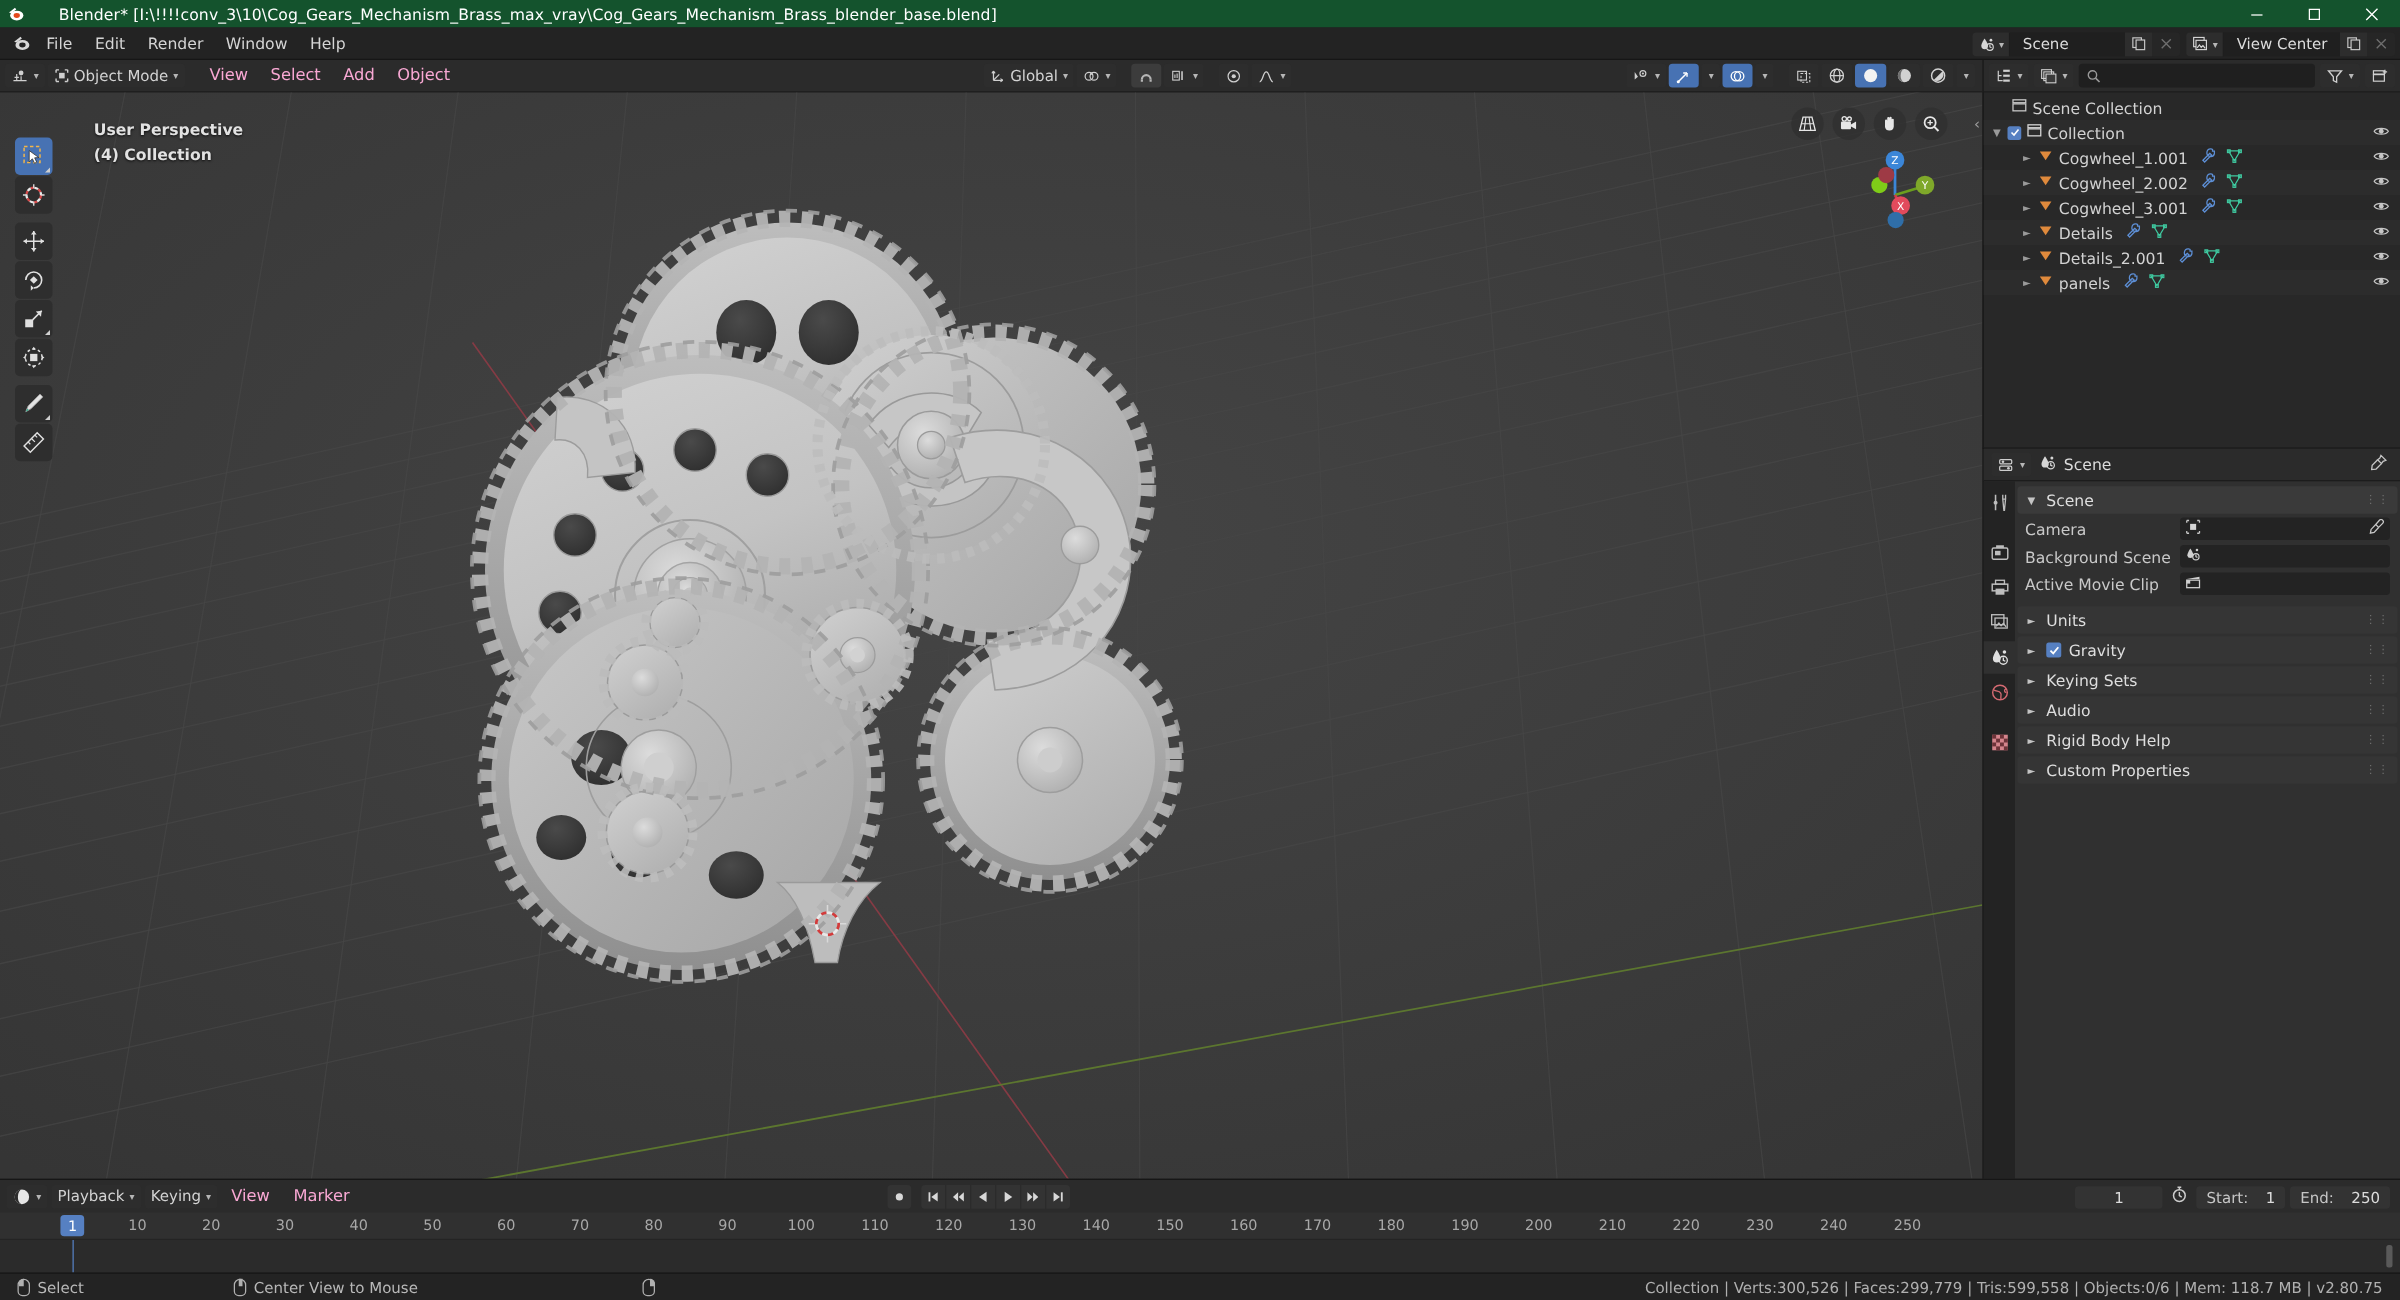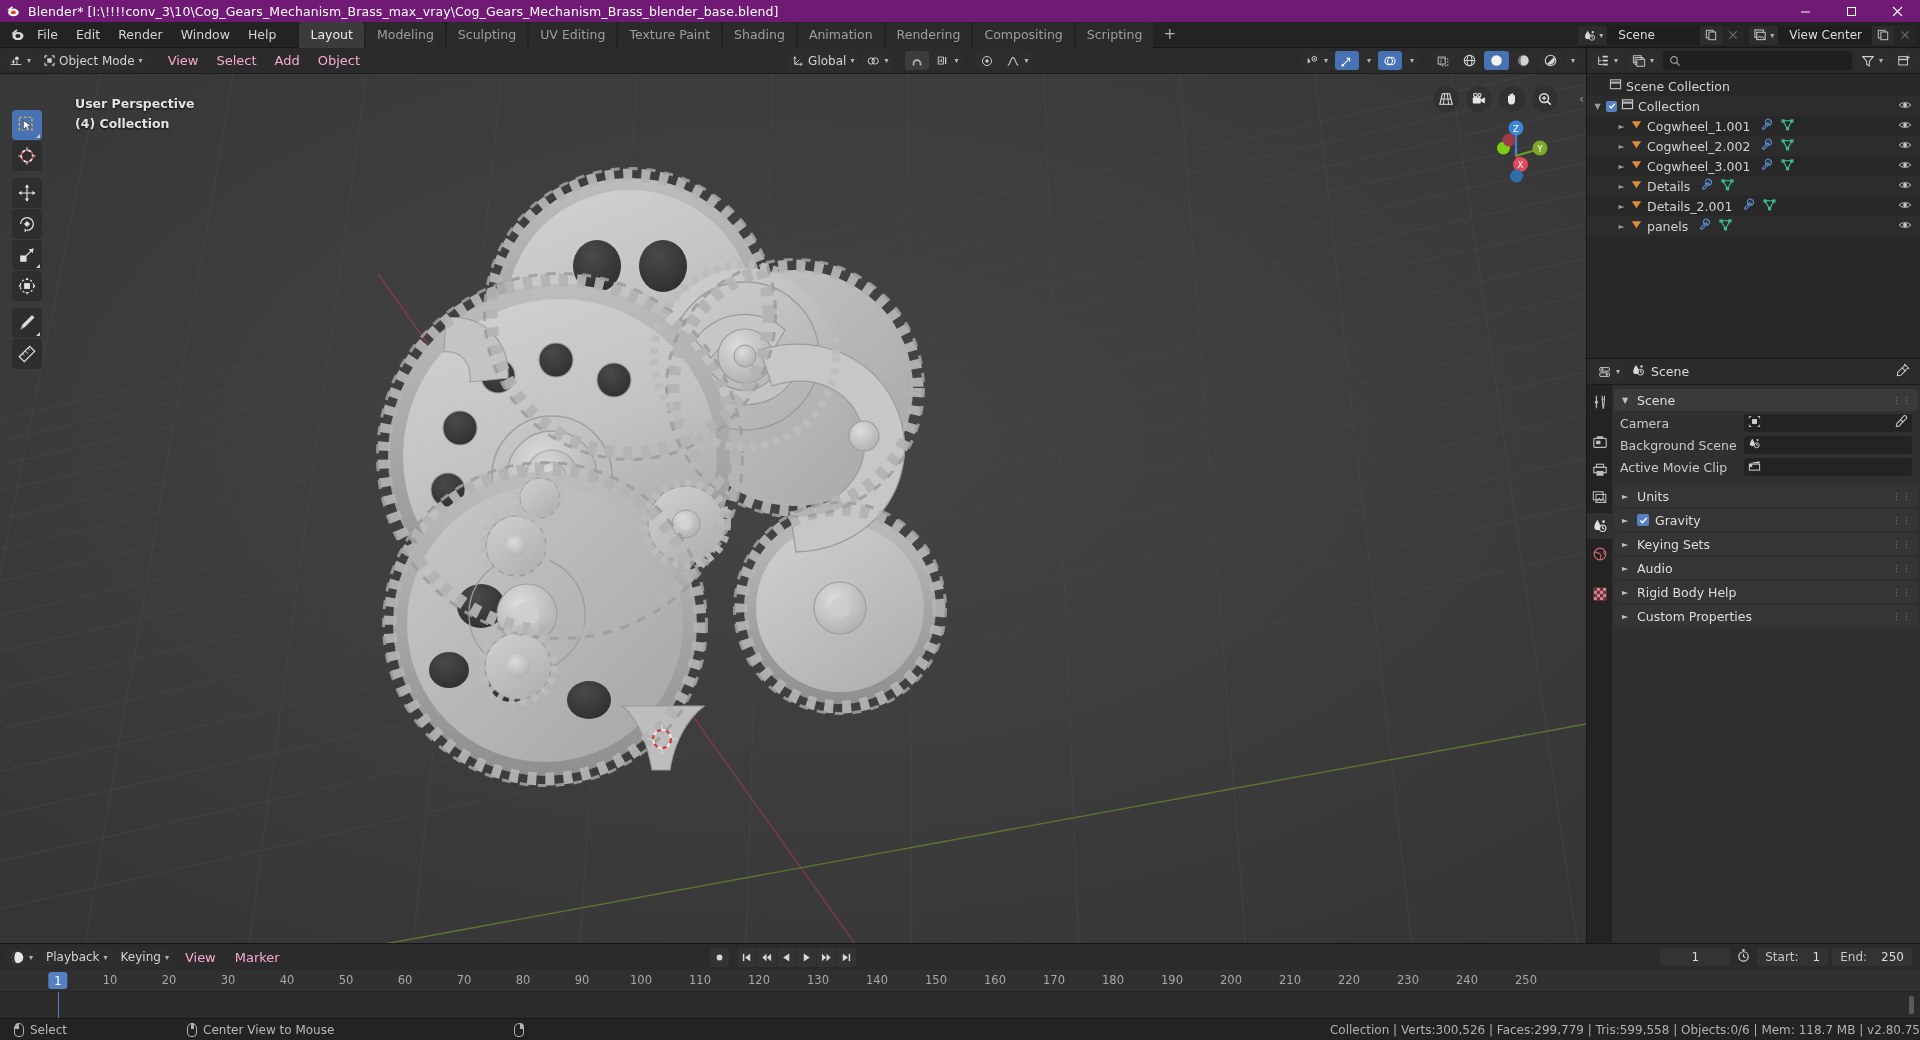--- a/index.html
+++ b/index.html
@@ -10,22 +10,22 @@
     font-size: 13px;
     color: #e6e6e6;
     overflow: hidden;
     -webkit-font-smoothing: antialiased;
   }
   #app { position: relative; width: 1920px; height: 1040px; }
 
   
   .titlebar {
     position: absolute; left: 0; top: 0; width: 1920px; height: 22px;
-    background: #701a75;
-    display: flex; align-items: center;
+    background: #14532d;
+    display: flex; align-items: center; gap: 19px;
   }
   .titlebar .blender-logo {
     width: 14px; height: 14px; margin-left: 6px; margin-right: 8px;
     position: relative; flex: none;
   }
   .titlebar .blender-logo svg { display:block; }
   .title-text {
     font-size: 12.5px; color: #fff; white-space: nowrap; letter-spacing: 0.1px;
   }
   .win-buttons {
@@ -236,21 +236,21 @@
   .tl-body { position: absolute; left: 0; top: 48px; width: 1920px; height: 27px; background: #2b2b2b; }
   .playhead-line { position: absolute; top: 0; width: 1px; height: 100%; background: #5680c2; }
 
   
   .statusbar {
     position: absolute; left: 0; top: 1018px; width: 1920px; height: 22px;
     background: #232323; display: flex; align-items: center;
     border-top: 1px solid #161616; font-size: 12px; color: #b8b8b8;
   }
   .sb-item { display: flex; align-items: center; gap: 6px; margin-left: 14px; }
-  .sb-right { margin-left: auto; color: #b0b0b0; font-size: 12px; white-space: nowrap;}
+  .sb-right { margin-left: auto; margin-right: 14px; color: #b0b0b0; font-size: 12px; white-space: nowrap;}
   .mouse-ico { width: 10px; height: 14px; border: 1.3px solid #b0b0b0; border-radius: 5px 5px 4px 4px; position: relative; flex:none;}
   .mouse-ico.left::before { content:""; position:absolute; left:-0.3px; top:-0.3px; width: 4px; height: 6px; background: #b0b0b0; border-radius: 4px 0 0 0;}
   .mouse-ico.mid::before { content:""; position:absolute; left:3px; top:-0.3px; width: 3px; height: 6px; background: #b0b0b0;}
   .mouse-ico.right::before { content:""; position:absolute; right:-0.3px; top:-0.3px; width: 4px; height: 6px; background: #b0b0b0; border-radius: 0 4px 0 0;}
 
   .scroll-v {
     position: absolute; right: 1px; width: 4px; background: #5a5a5a; border-radius: 2px;
   }
 </style>
 </head>
@@ -293,33 +293,20 @@
         <ellipse cx="7.4" cy="8.4" rx="2.4" ry="1.8" fill="#232323"></ellipse>
         <path d="M1.2 6.0 L6.0 2.2 L7.0 3.6 L3.0 6.6 Z" fill="#d8d8d8"></path>
       </svg>
     </span>
     <div class="menu-item">File</div>
     <div class="menu-item">Edit</div>
     <div class="menu-item">Render</div>
     <div class="menu-item">Window</div>
     <div class="menu-item">Help</div>
 
-    <div class="ws-tabs">
-      <div class="ws-tab active">Layout</div>
-      <div class="ws-tab">Modeling</div>
-      <div class="ws-tab">Sculpting</div>
-      <div class="ws-tab">UV Editing</div>
-      <div class="ws-tab">Texture Paint</div>
-      <div class="ws-tab">Shading</div>
-      <div class="ws-tab">Animation</div>
-      <div class="ws-tab">Rendering</div>
-      <div class="ws-tab">Compositing</div>
-      <div class="ws-tab">Scripting</div>
-      <div class="ws-add">+</div>
-    </div>
 
     <div class="topbar-right">
       <div class="id-block">
         <div class="id-icon-btn">
           <svg width="13" height="13" viewBox="0 0 14 14">
             <path d="M5 2 C5 2 2.2 6.2 2.2 8.2 A2.9 2.9 0 0 0 8 8.2 C8 6.2 5 2 5 2 Z" fill="#d6d6d6"></path>
             <circle cx="10.5" cy="3.4" r="1.2" fill="#d6d6d6"></circle>
             <circle cx="9.6" cy="9.2" r="2.9" fill="none" stroke="#d6d6d6" stroke-width="1"></circle>
             <path d="M9.6 7.2 L9.6 9.2 L11 9.9" stroke="#d6d6d6" stroke-width="1" fill="none"></path>
           </svg>

